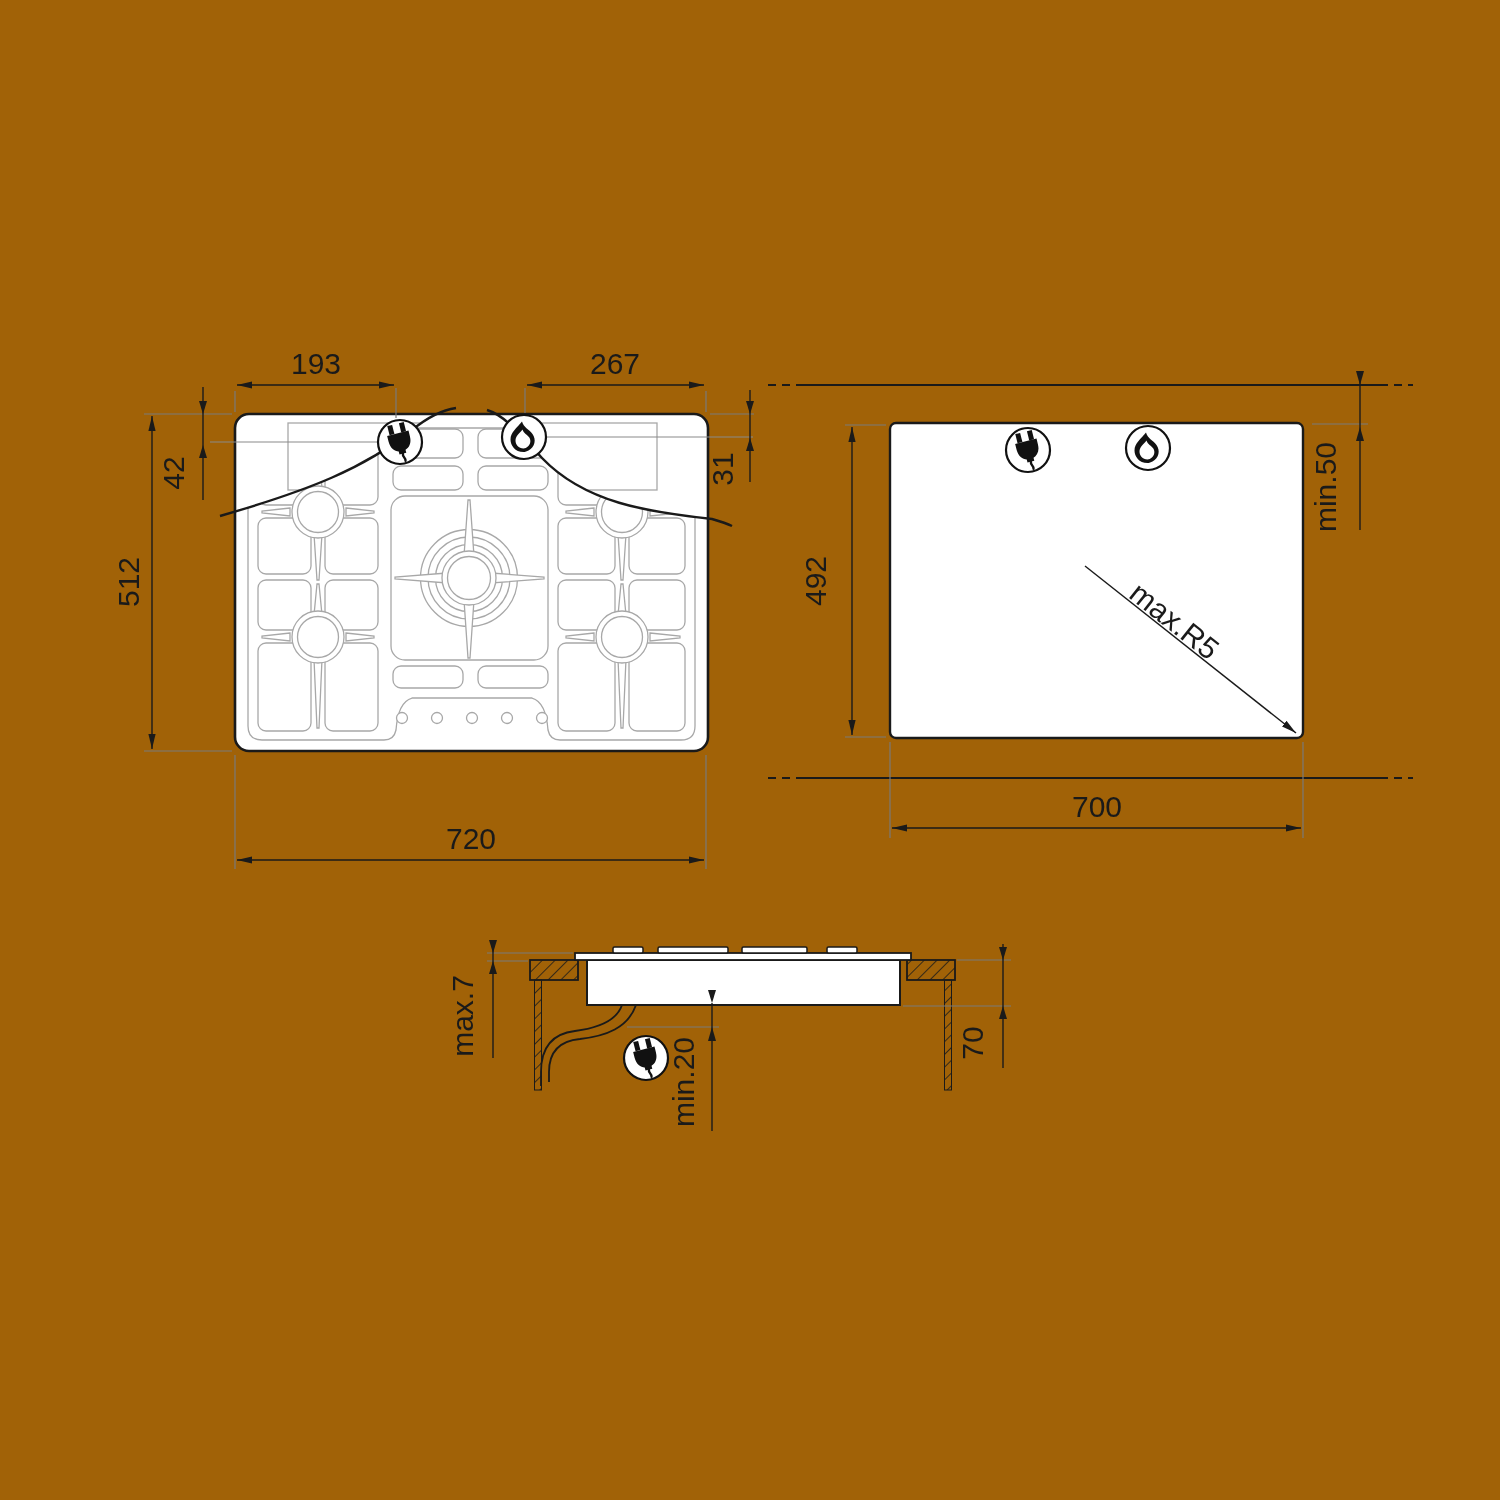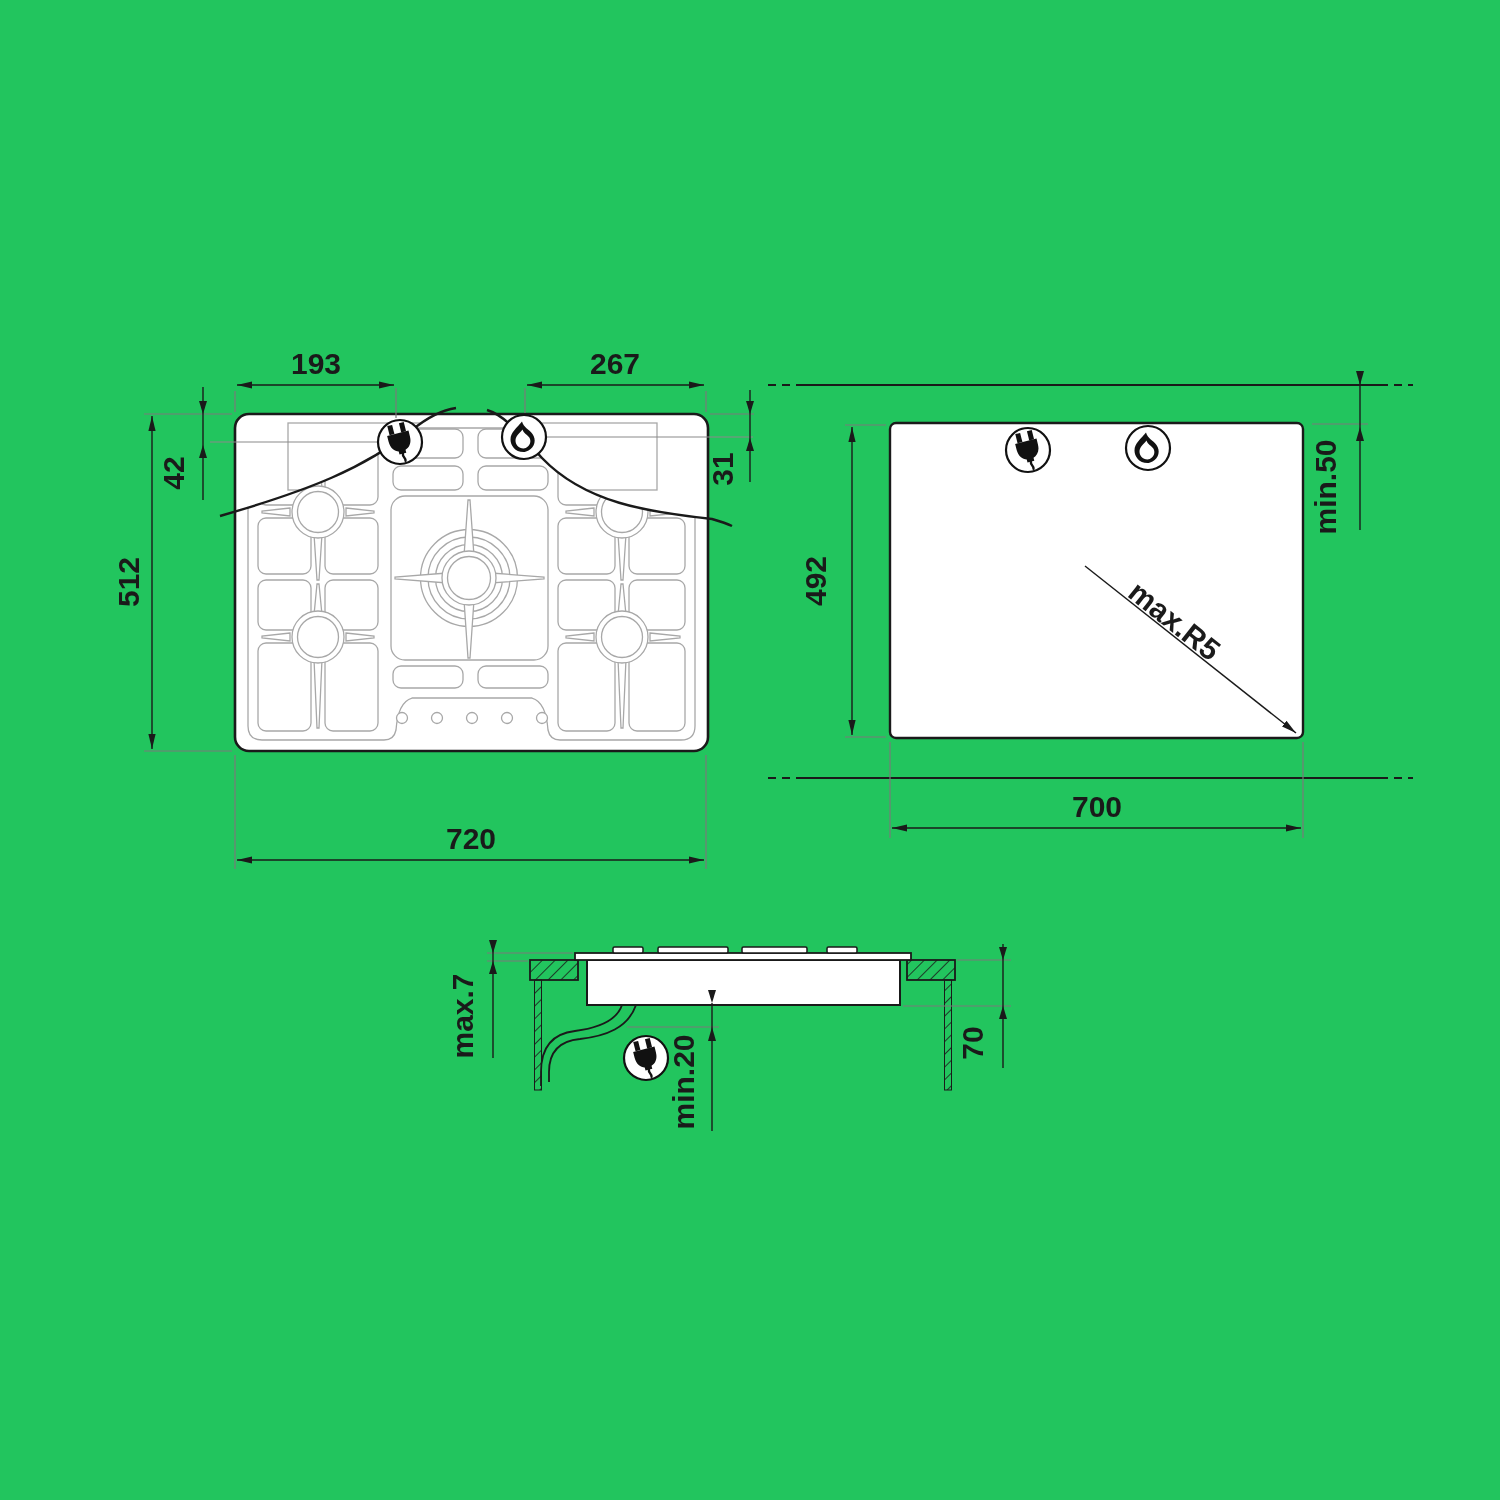--- a/index.html
+++ b/index.html
@@ -3,22 +3,21 @@
 <meta charset="utf-8">
 <style>
   html, body {
     margin: 0; padding: 0;
     background: #ffffff;
     font-family: "Liberation Sans", sans-serif;
   }
   .stage {
     width: 1500px; height: 1500px;
     position: relative;
-    background: #22c55e;
-    font-weight: bold;
+    background: #a16207;
   }
   svg { display: block; }
   text {
     font-family: "Liberation Sans", sans-serif;
     font-size: 30px;
     fill: #1a1a1a;
   }
 </style>
 </head>
 <body>

